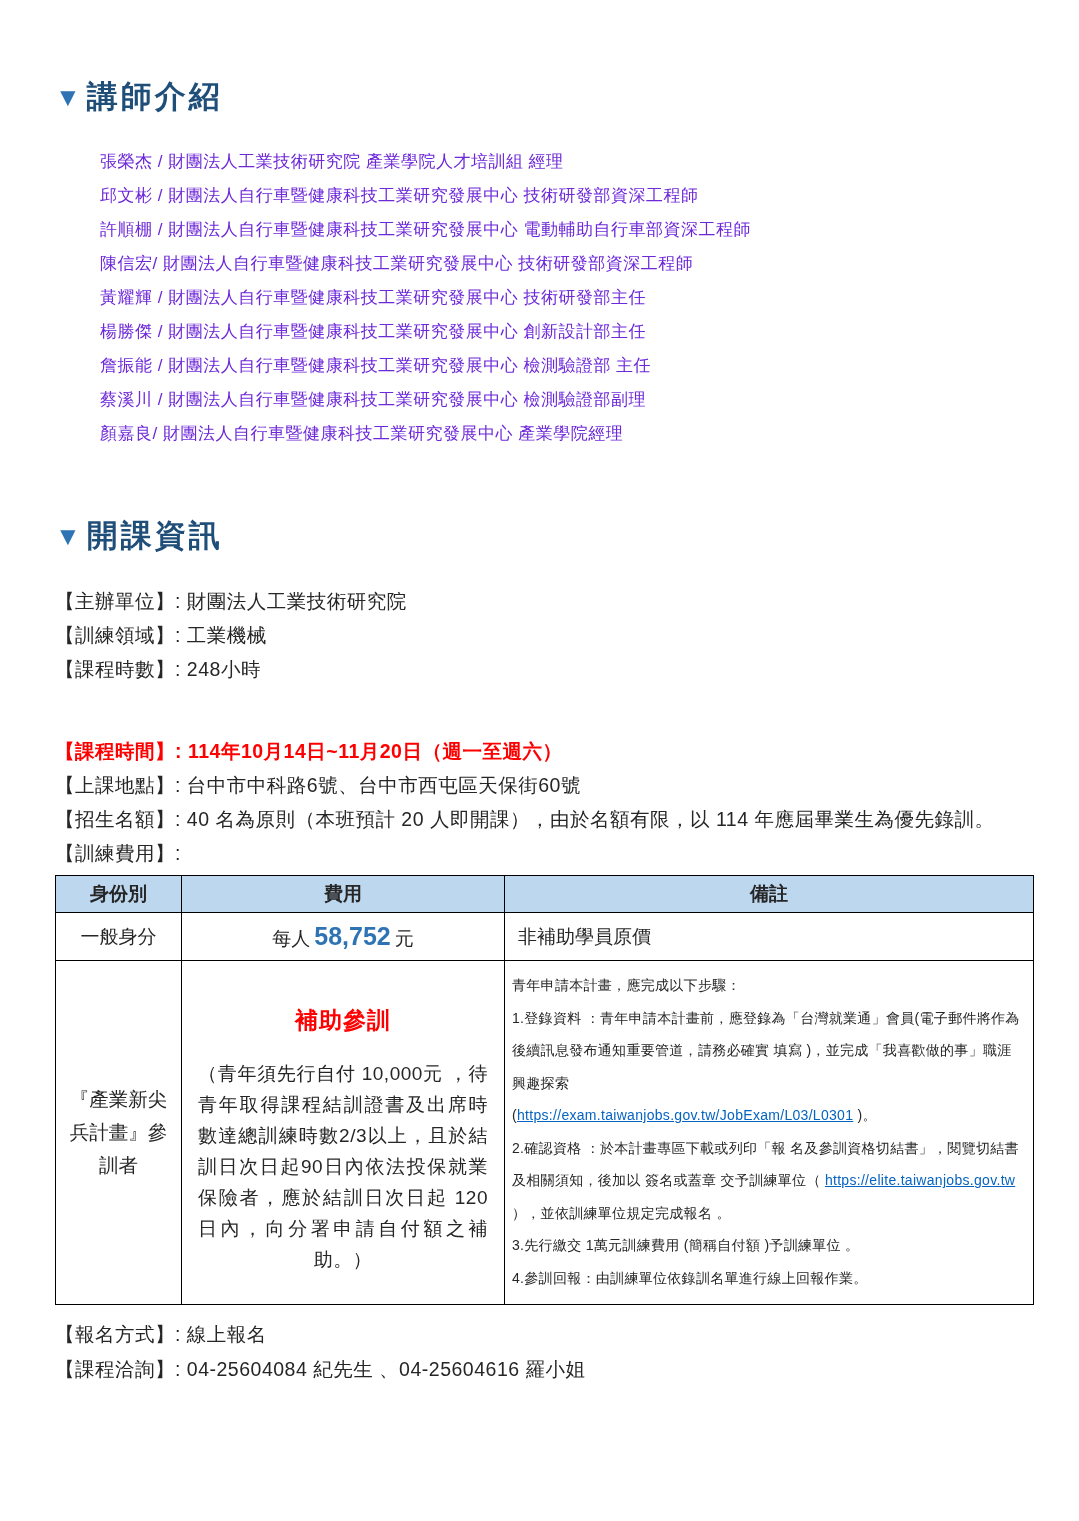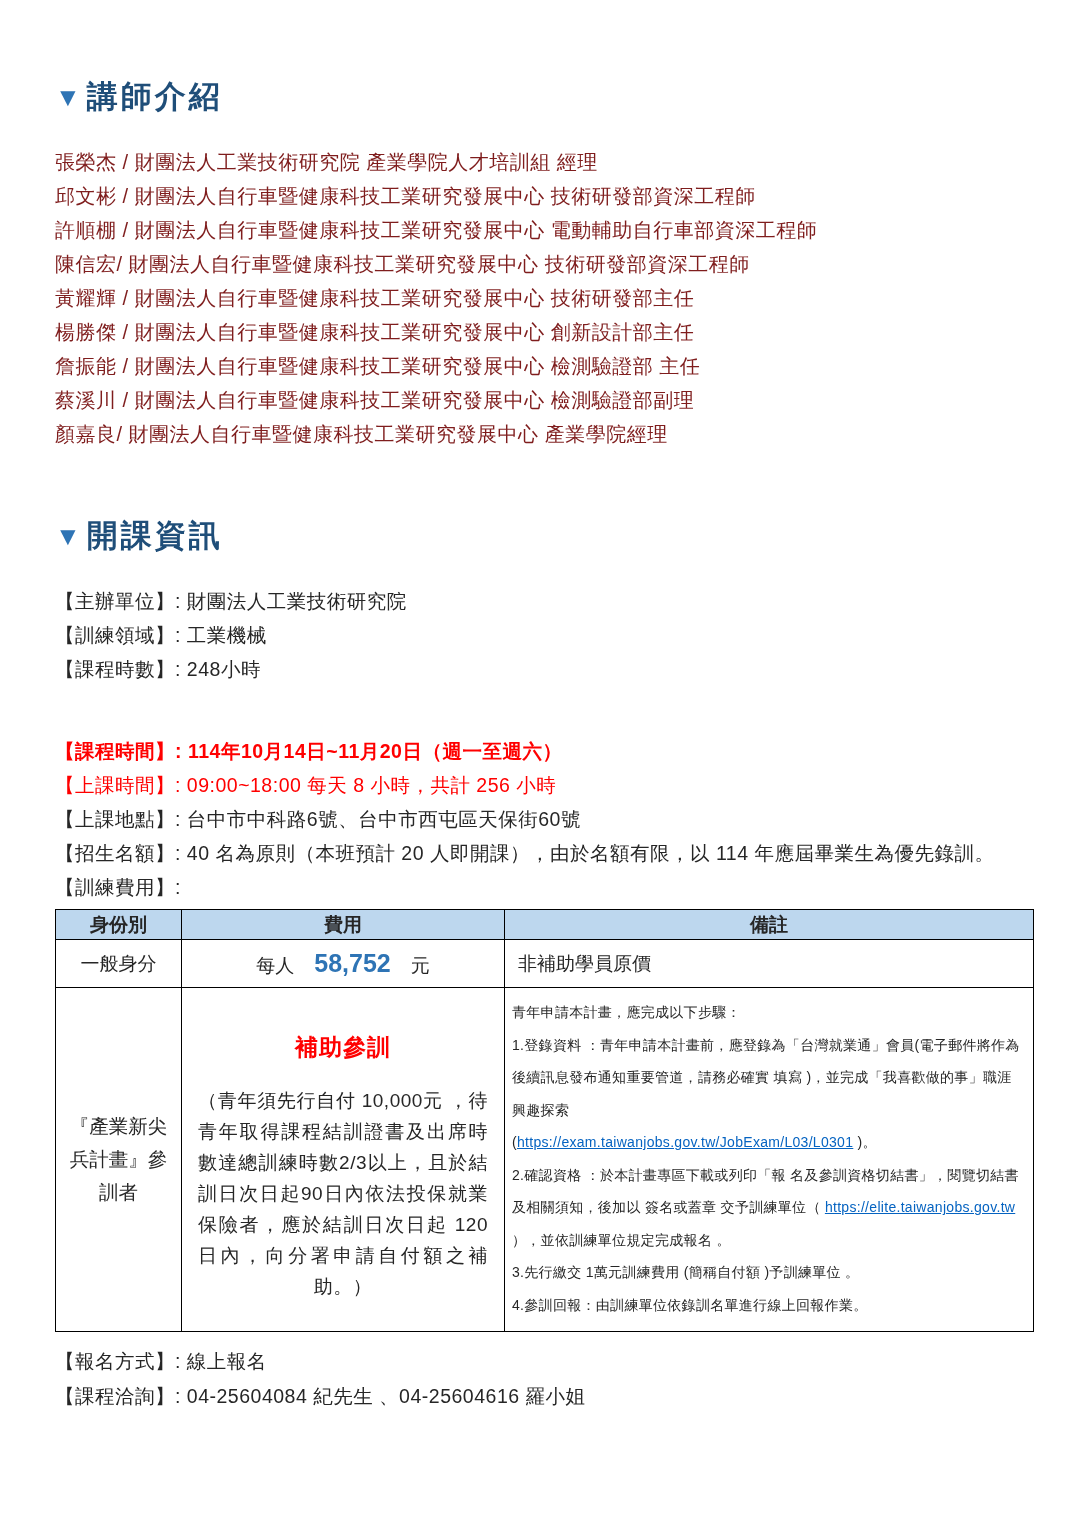--- a/index.html
+++ b/index.html
@@ -13,42 +13,42 @@
   .page { padding: 76px 45px 0 55px; }
 
   h1.section-heading {
     font-size: 31px; font-weight: bold; color: #1F4E79;
     letter-spacing: 3px; margin-bottom: 27px;
     display: flex; align-items: center;
   }
   h1 .marker { color: #2E74B5; font-size: 26px; margin-right: 6px; letter-spacing: 0; }
 
   .instructors p {
-    font-size: 20px; line-height: 34px; color: #7f1d1d;
-    letter-spacing: 0.5px; white-space: nowrap;
+    font-size: 17px; line-height: 34px; color: #6d28d9;
+    letter-spacing: 0.5px; white-space: nowrap; margin-left: 45px;
   }
   .gap-before-course { height: 64px; }
 
   .info-list p { font-size: 19.5px; line-height: 34px; letter-spacing: 0.5px; }
   .info-list .red-bold { color: #FF0000; font-weight: bold; margin-top: 48px; }
   .info-list .red { color: #FF0000; }
 
   table.fee-table {
     width: 100%; border-collapse: collapse; margin-top: 5px;
     table-layout: fixed;
   }
   table.fee-table th, table.fee-table td { border: 1.6px solid #000000; }
   table.fee-table th {
     background: #BDD7EE; font-size: 19px; font-weight: bold;
-    height: 30px; text-align: center; padding: 1px 2px;
+    height: 37px; text-align: center; padding: 1px 2px;
   }
   td.cell-center { text-align: center; vertical-align: middle; }
   tr.row-general td { height: 48px; font-size: 19px; }
   td.fee-cell .amt {
-    color: #2E74B5; font-size: 25px; font-weight: 600; margin: 0 20px;
+    color: #2E74B5; font-size: 25px; font-weight: 600; margin: 0 4px;
   }
   td.note-cell { padding: 2px 10px 2px 13px; font-size: 19px; vertical-align: middle; }
 
   tr.row-subsidy td { vertical-align: middle; }
   td.identity-cell {
     font-size: 19.5px; line-height: 33px; text-align: center; padding: 0 5px;
   }
   td.subsidy-fee-cell { padding: 10px 16px; text-align: center; }
   .fee-title { color: #FF0000; font-weight: bold; font-size: 23px; margin: 14px 0 22px 0; letter-spacing: 1px; }
   .fee-detail {
@@ -89,21 +89,20 @@
   <h1 class="section-heading">
     <span class="marker">▼</span>
     <span>開課資訊</span>
   </h1>
 
   <div class="info-list">
     <p><span>【主辦單位】: </span><span>財團法人工業技術研究院</span></p>
     <p><span>【訓練領域】: </span><span>工業機械</span></p>
     <p><span>【課程時數】: </span><span>248小時</span></p>
     <p class="red-bold"><span>【課程時間】: </span><span>114年10月14日~11月20日（週一至週六）</span></p>
-    <p class="red"><span>【上課時間】: </span><span>09:00~18:00 每天 8 小時，共計 256 小時</span></p>
     <p><span>【上課地點】: </span><span>台中市中科路6號、台中市西屯區天保街60號</span></p>
     <p><span>【招生名額】: </span><span>40 名為原則（本班預計 20 人即開課），由於名額有限，以 114 年應屆畢業生為優先錄訓。</span></p>
     <p><span>【訓練費用】: </span><span></span></p>
   </div>
 
   <table class="fee-table">
     <colgroup>
       <col style="width:126px">
       <col style="width:323px">
       <col>

